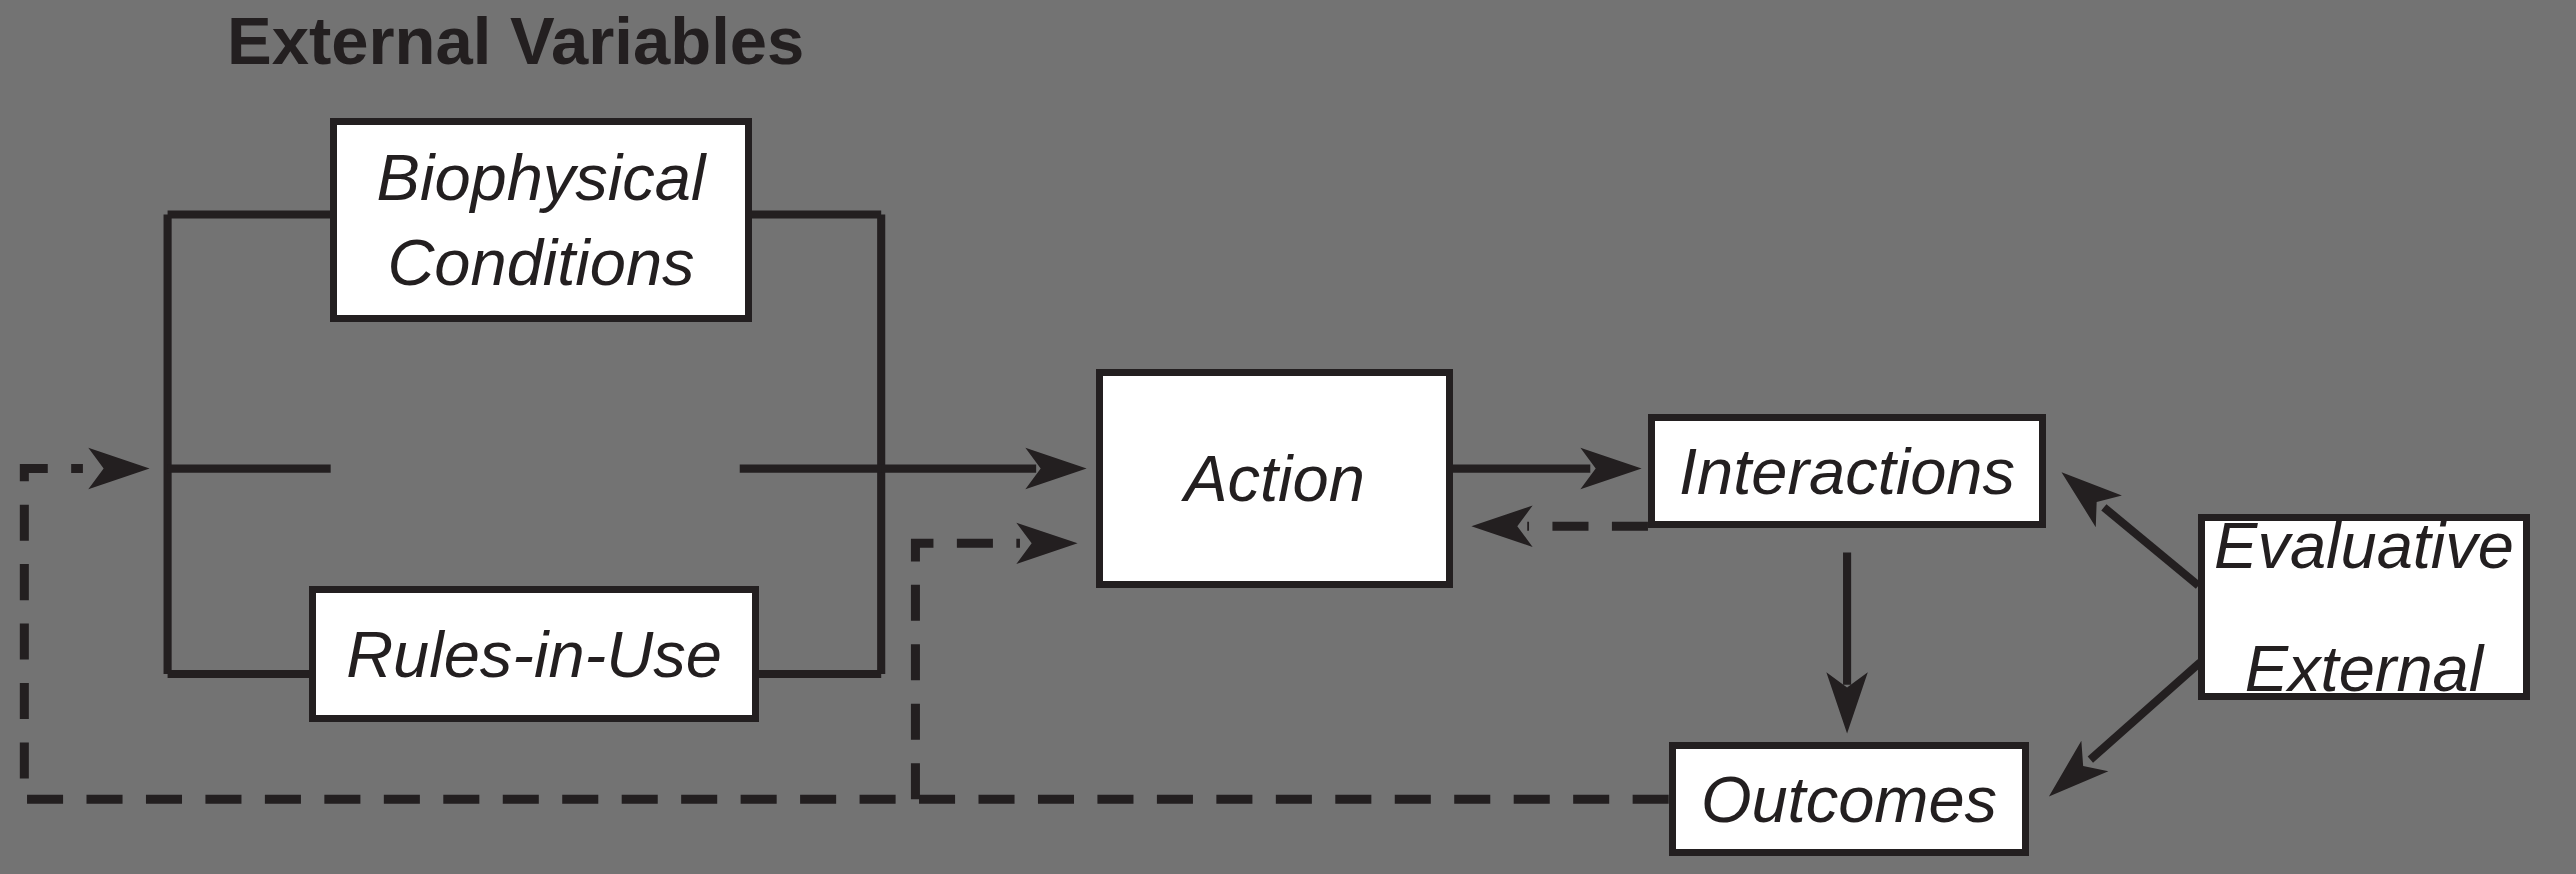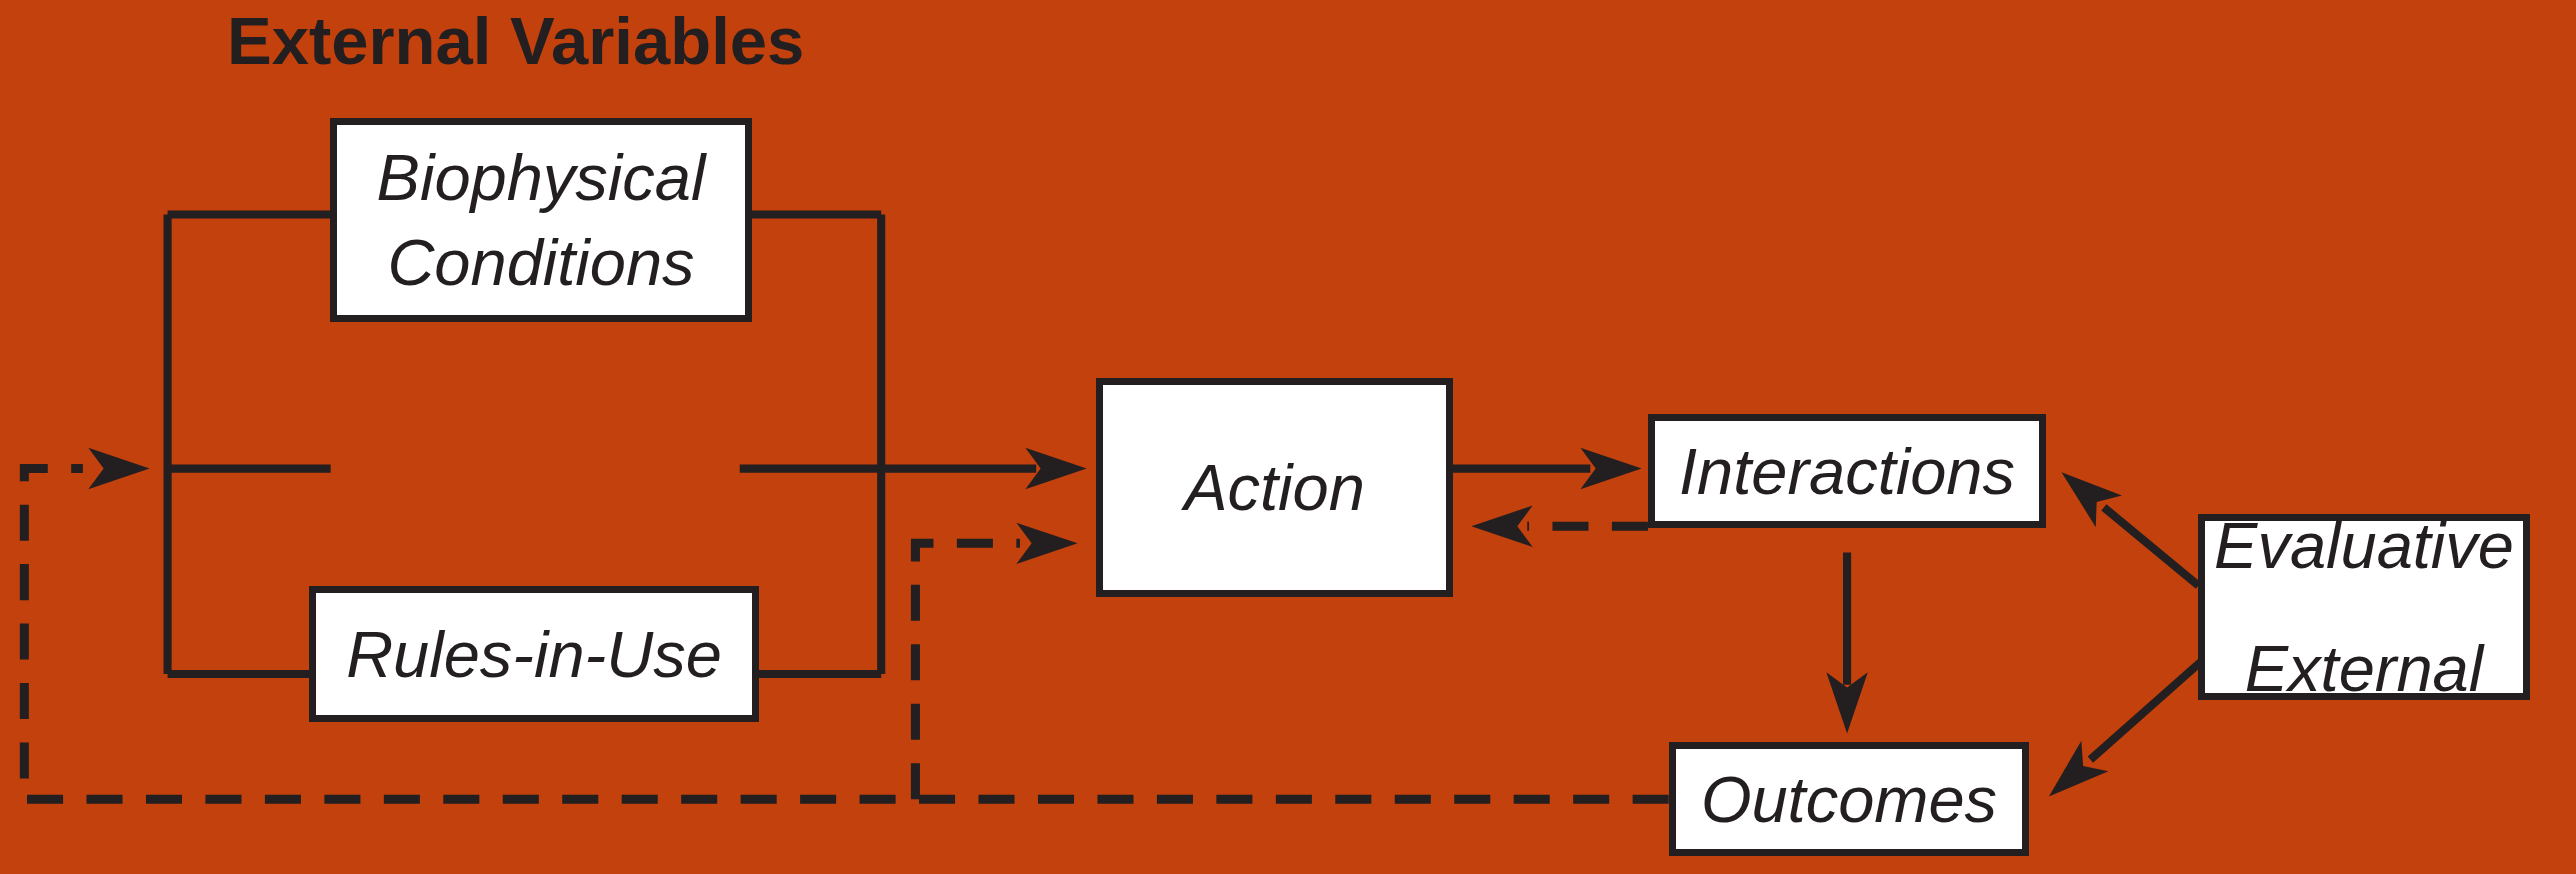--- a/index.html
+++ b/index.html
@@ -4,21 +4,21 @@
 <style>
   html, body {
     margin: 0;
     padding: 0;
     background: #ffffff;
   }
   .canvas {
     position: relative;
     width: 2576px;
     height: 875px;
-    background: #c2410c;
+    background: #737373;
     font-family: "Liberation Sans", "DejaVu Sans", sans-serif;
     color: #231f20;
     overflow: hidden;
   }
   .wires {
     position: absolute;
     left: 0;
     top: 0;
     width: 2576px;
     height: 875px;
@@ -50,21 +50,21 @@
   .box .line {
     font-size: 65px;
     line-height: 85px;
     white-space: nowrap;
     color: #231f20;
   }
   
   .box-biophysical  { left: 330px;  top: 118px; width: 422px; height: 204px; }
   .box-attributes   { left: 327px;  top: 370px; width: 416px; height: 196px; }
   .box-rules        { left: 309px;  top: 586px; width: 450px; height: 136px; }
-  .box-action       { left: 1096px; top: 369px; width: 357px; height: 219px; margin-top: 9px; }
+  .box-action       { left: 1096px; top: 369px; width: 357px; height: 219px; }
   .box-interactions { left: 1648px; top: 414px; width: 398px; height: 114px; }
   .box-outcomes     { left: 1669px; top: 742px; width: 360px; height: 114px; }
   .box-evaluative   { left: 2198px; top: 514px; width: 332px; height: 186px; gap: 38px; }
 </style>
 </head>
 <body>
 
 <div class="canvas">
 
   <svg class="wires" viewBox="0 0 2859 971" xmlns="http://www.w3.org/2000/svg">

